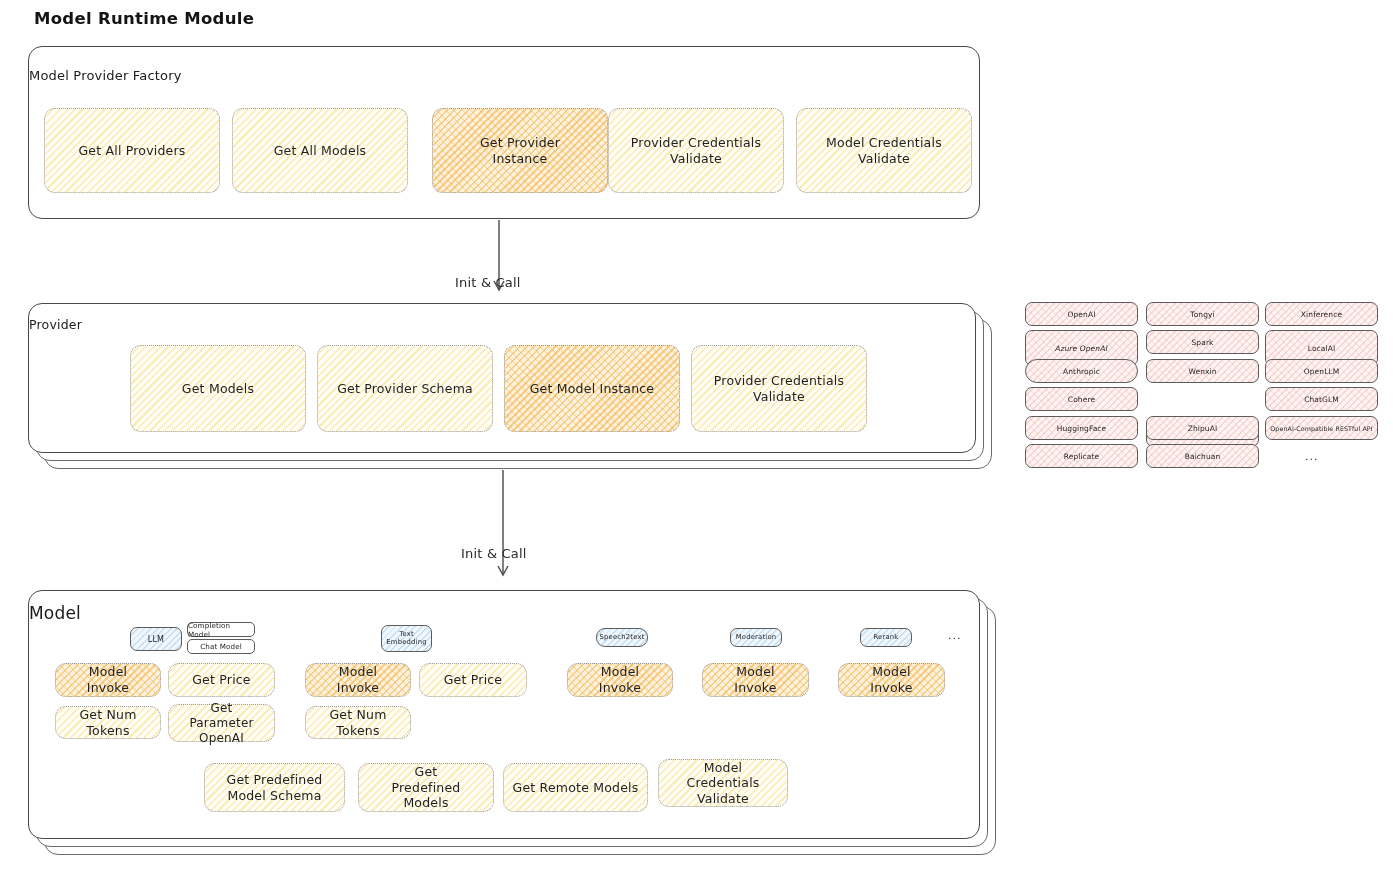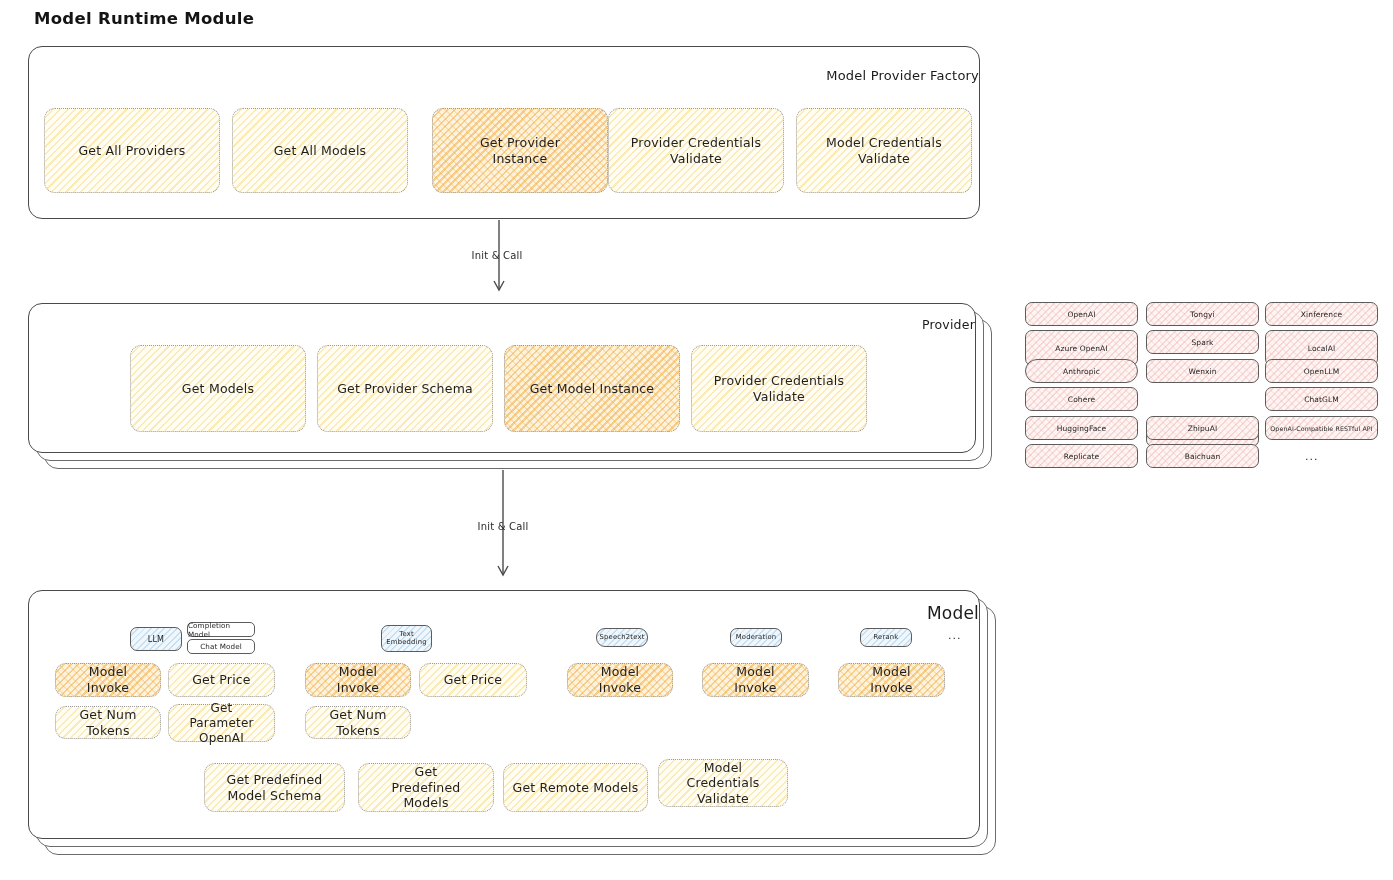--- a/index.html
+++ b/index.html
@@ -2,21 +2,21 @@
 <html><head>
 <meta charset="utf-8">
 <style>
   html,body{margin:0;padding:0;background:#ffffff;}
   body{width:1393px;height:880px;position:relative;overflow:hidden;
        font-family:"DejaVu Sans",sans-serif;color:#1f1f1f;}
   .abs{position:absolute;box-sizing:border-box;}
   .page-title{font-size:16.5px;font-weight:600;letter-spacing:.3px;color:#141414;}
   .card{background:#fff;border:1.4px solid #4a4a4a;border-radius:14px;}
   .layer{background:#fff;border:1.2px solid #6b6b6b;border-radius:14px;}
-  .card-title{width:100%;text-align:right;font-size:13px;color:#1b1b1b;letter-spacing:.2px;}
+  .card-title{width:100%;text-align:left;font-size:13px;color:#1b1b1b;letter-spacing:.2px;}
   .fbox{display:flex;align-items:center;justify-content:center;text-align:center;
         border:1.6px dotted #9b9b9b;border-radius:11px;font-size:12.5px;line-height:1.25;
         padding:0 14px;letter-spacing:.2px;}
   .pad-lg{padding:0 34px;}
   .hatch-yellow{background-color:#fffdf4;background-image:
      repeating-linear-gradient(135deg,rgba(246,212,106,.45) 0 1.6px,rgba(0,0,0,0) 1.6px 5.2px);}
   .hatch-orange{background-color:#fdf3dd;background-image:
      repeating-linear-gradient(135deg,rgba(243,168,59,.5) 0 1.8px,rgba(0,0,0,0) 1.8px 5px),
      repeating-linear-gradient(45deg,rgba(243,168,59,.28) 0 1.4px,rgba(0,0,0,0) 1.4px 6px);}
   .hatch-pink{background-color:#fdf4f3;background-image:
@@ -25,21 +25,21 @@
   .hatch-blue{background-color:#f0f7fc;background-image:
      repeating-linear-gradient(135deg,rgba(140,190,228,.42) 0 1.4px,rgba(0,0,0,0) 1.4px 4.6px);}
   .tab{display:flex;align-items:center;justify-content:center;text-align:center;
        border:1.2px solid #5c5c5c;border-radius:7px;font-size:8px;letter-spacing:.2px;}
   .tab-sm{font-size:6.8px;line-height:1.15;padding:0 3px;}
   .minibox{display:flex;align-items:center;justify-content:center;background:#fff;
        border:1.1px solid #5c5c5c;border-radius:5px;font-size:7.2px;letter-spacing:.1px;}
   .chip{display:flex;align-items:center;justify-content:center;text-align:center;
        border:1.2px solid #5c5c5c;border-radius:7px;font-size:7.5px;letter-spacing:.1px;}
   .chip-xs{font-size:6.3px;}
-  .arrow-label{text-align:center;font-size:10px;letter-spacing:.2px;color:#2a2a2a;}
+  .arrow-label{font-size:13px;letter-spacing:.2px;color:#2a2a2a;margin-top:25px;}
   .dots{font-size:11px;color:#2a2a2a;letter-spacing:1px;}
 </style>
 </head>
 <body>
 
 <div class="abs page-title" style="left:34px;top:9px;">Model Runtime Module</div>
 
 <div class="abs card" style="left:28px;top:46px;width:952px;height:173px;">
   <div class="abs card-title" style="top:21px;">Model Provider Factory</div>
 </div>
@@ -61,21 +61,21 @@
   <div class="abs card-title" style="top:13px;font-size:12.5px;">Provider</div>
 </div>
 <div class="abs fbox hatch-yellow" style="left:130px;top:345px;width:176px;height:87px;">Get Models</div>
 <div class="abs fbox hatch-yellow" style="left:317px;top:345px;width:176px;height:87px;">Get Provider Schema</div>
 <div class="abs fbox hatch-orange" style="left:504px;top:345px;width:176px;height:87px;">Get Model Instance</div>
 <div class="abs fbox hatch-yellow" style="left:691px;top:345px;width:176px;height:87px;">Provider Credentials Validate</div>
 
 <div class="abs chip hatch-pink" style="left:1025px;top:302px;width:113px;height:24px;">OpenAI</div>
 <div class="abs chip hatch-pink" style="left:1146px;top:302px;width:113px;height:24px;">Tongyi</div>
 <div class="abs chip hatch-pink" style="left:1265px;top:302px;width:113px;height:24px;">Xinference</div>
-<div class="abs chip hatch-pink" style="left:1025px;top:330px;width:113px;height:36px;">Azure OpenAI</div>
+<div class="abs chip hatch-pink" style="left:1025px;top:330px;width:113px;height:36px;font-style:italic;">Azure OpenAI</div>
 <div class="abs chip hatch-pink" style="left:1146px;top:330px;width:113px;height:24px;">Spark</div>
 <div class="abs chip hatch-pink" style="left:1265px;top:330px;width:113px;height:36px;">LocalAI</div>
 <div class="abs chip hatch-pink" style="left:1025px;top:359px;width:113px;height:24px;border-radius:12px;">Anthropic</div>
 <div class="abs chip hatch-pink" style="left:1146px;top:359px;width:113px;height:24px;">Wenxin</div>
 <div class="abs chip hatch-pink" style="left:1265px;top:359px;width:113px;height:24px;">OpenLLM</div>
 <div class="abs chip hatch-pink" style="left:1025px;top:387px;width:113px;height:24px;">Cohere</div>
 <div class="abs chip hatch-pink" style="left:1146px;top:387px;width:113px;height:24px;margin-top:36px;">Minimax</div>
 <div class="abs chip hatch-pink" style="left:1265px;top:387px;width:113px;height:24px;">ChatGLM</div>
 <div class="abs chip hatch-pink" style="left:1025px;top:416px;width:113px;height:24px;">HuggingFace</div>
 <div class="abs chip hatch-pink" style="left:1146px;top:416px;width:113px;height:24px;">ZhipuAI</div>

